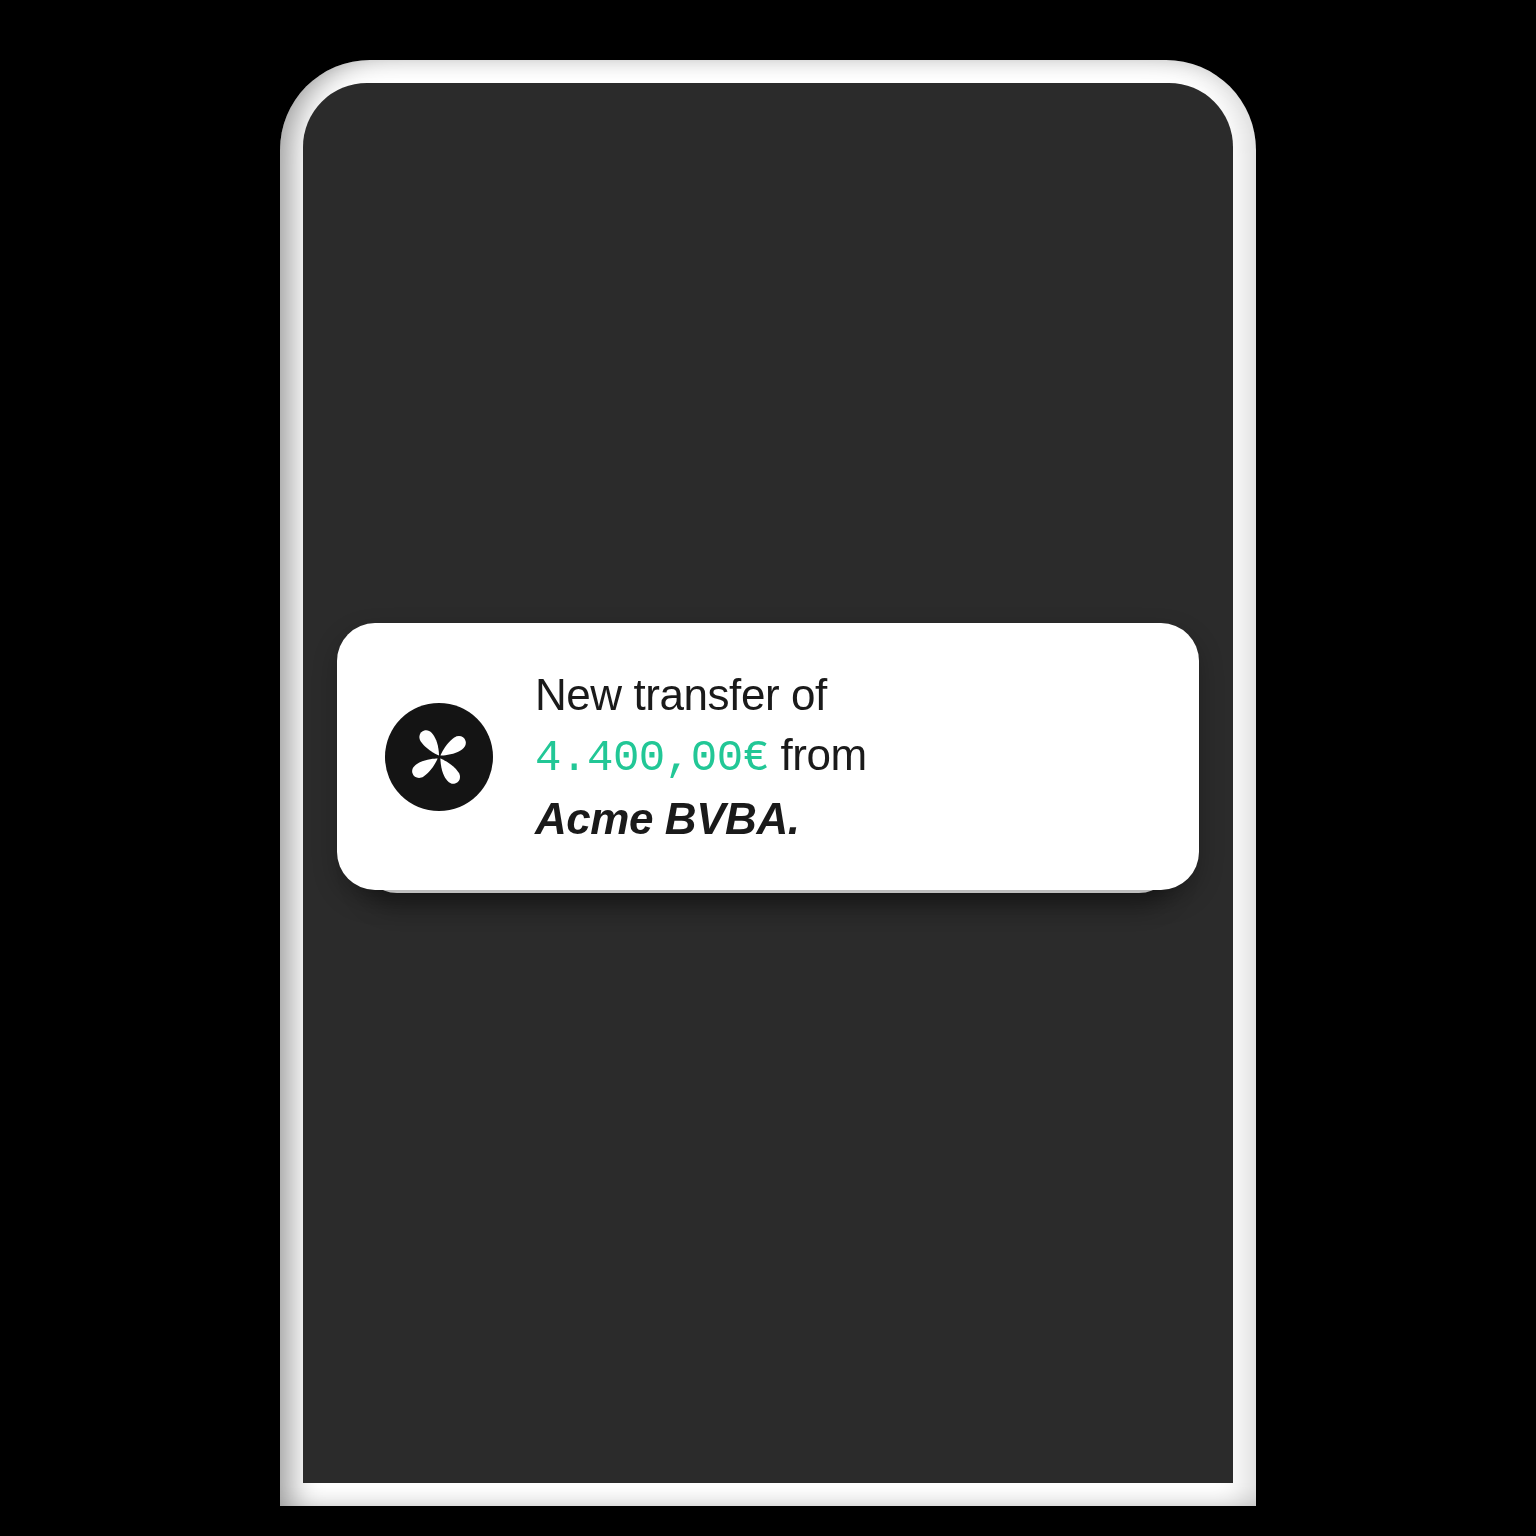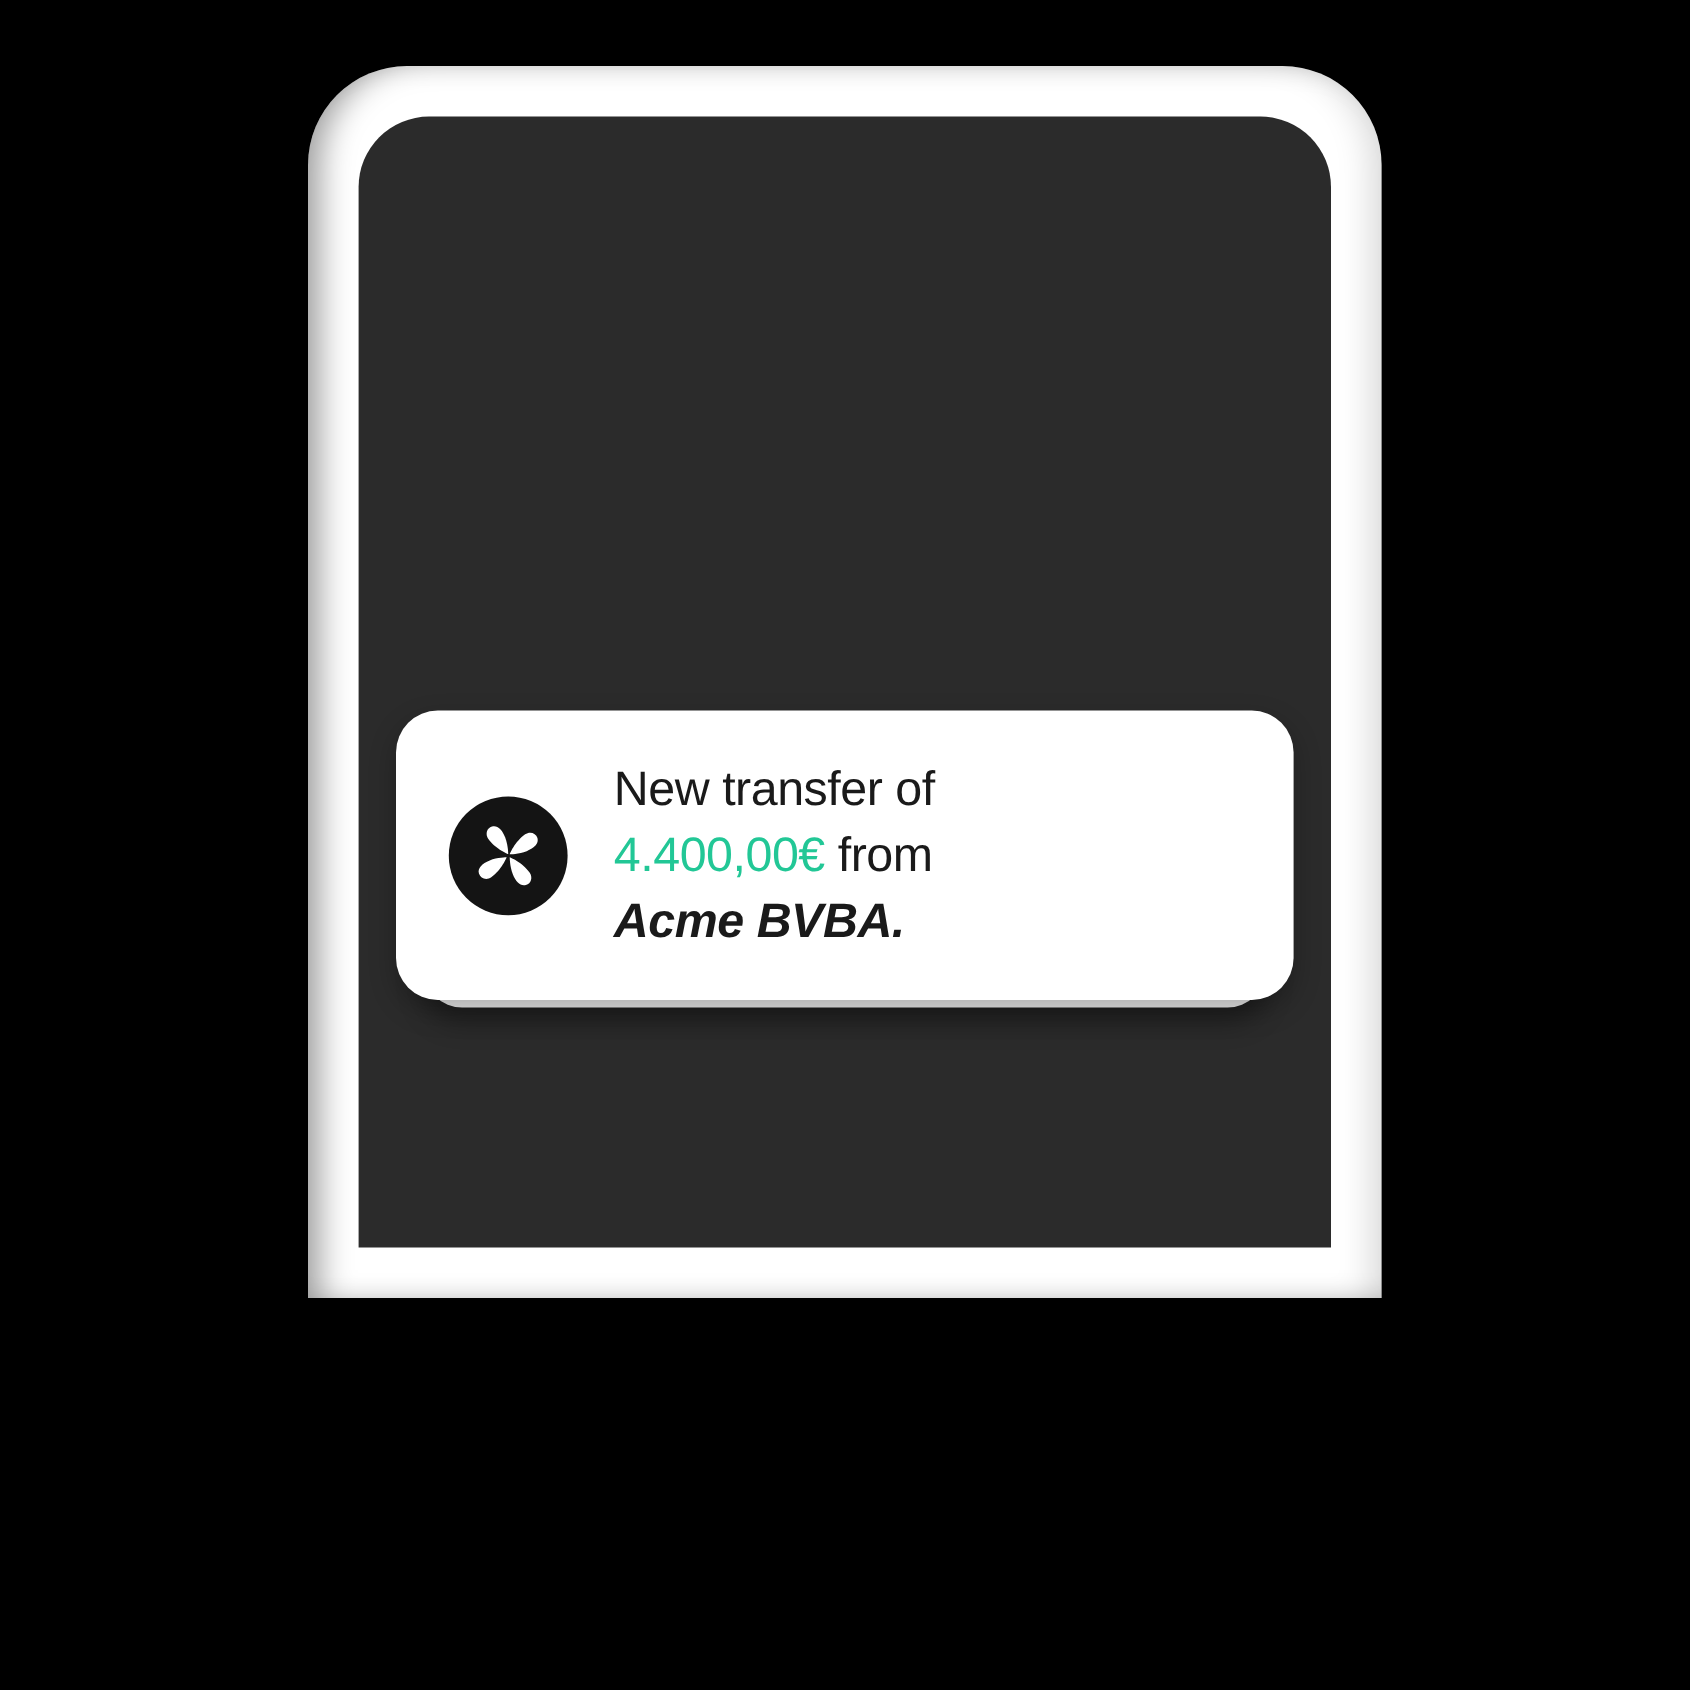--- a/index.html
+++ b/index.html
@@ -9,24 +9,24 @@
     font-family: -apple-system, BlinkMacSystemFont, "Segoe UI", Helvetica, Arial, sans-serif;
     position: relative;
     overflow: hidden;
   }
 
   .phone-frame {
     position: absolute;
     top: 60px;
     left: 280px;
     width: 976px;
-    height: 1120px;
+    height: 1446px;
     background: #ffffff;
     border-radius: 90px 90px 0 0;
-    padding: 46px;
+    padding: 23px;
     box-shadow: 20px 0 30px -10px rgba(0,0,0,0.4) inset,
                 -20px 0 30px -10px rgba(0,0,0,0.15) inset;
   }
 
   .phone-screen {
     width: 100%;
     height: 100%;
     background: #2b2b2b;
     border-radius: 64px 64px 0 0;
     position: relative;
@@ -77,20 +77,21 @@
   .notification-text {
     font-size: 44px;
     line-height: 1.36;
     color: #1a1a1a;
     letter-spacing: -0.01em;
     font-weight: 400;
   }
 
   .amount {
     font-weight: 500;
+    font-family: Liberation Mono, monospace;
   }
 
   .sender {
     font-weight: 700;
     font-style: italic;
   }
 </style>
 </head>
 <body>
 

